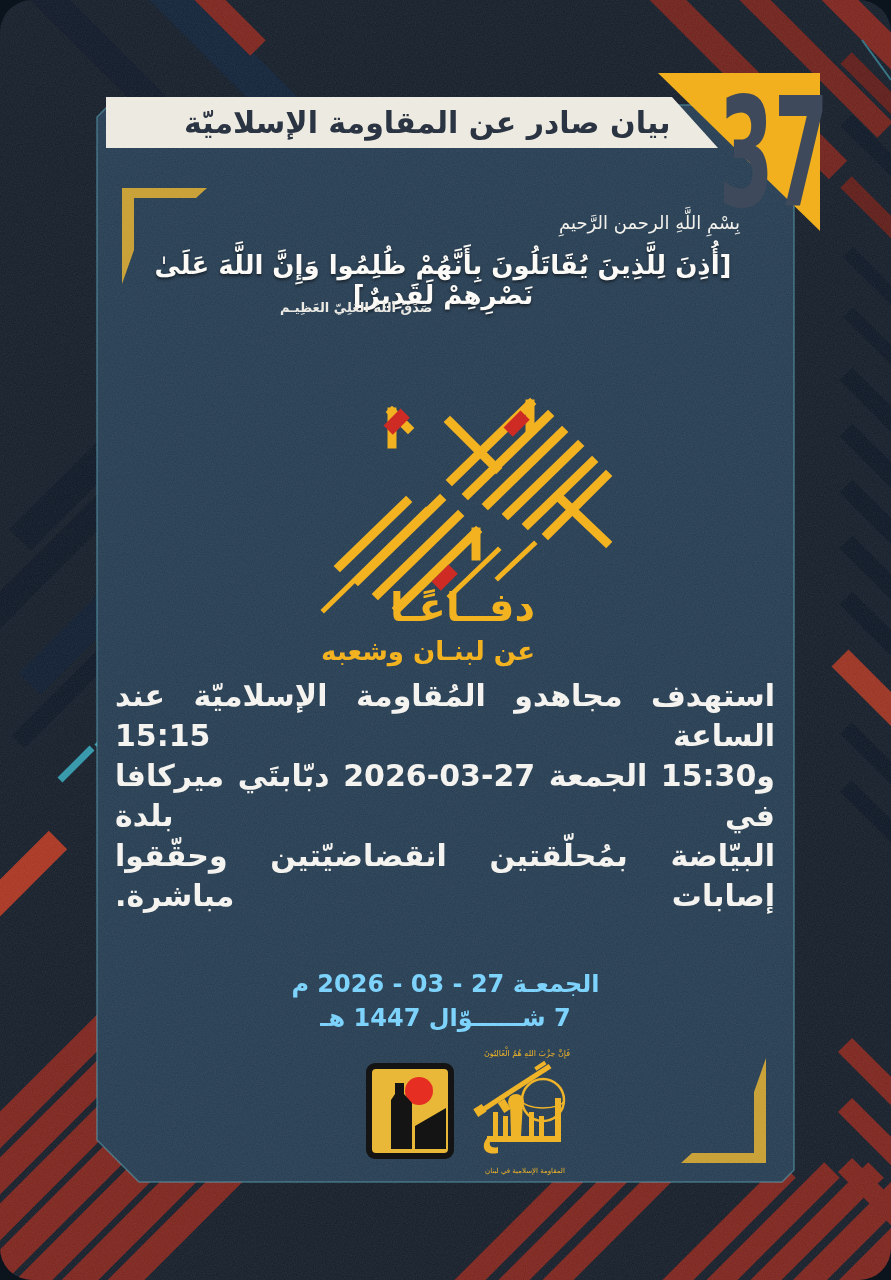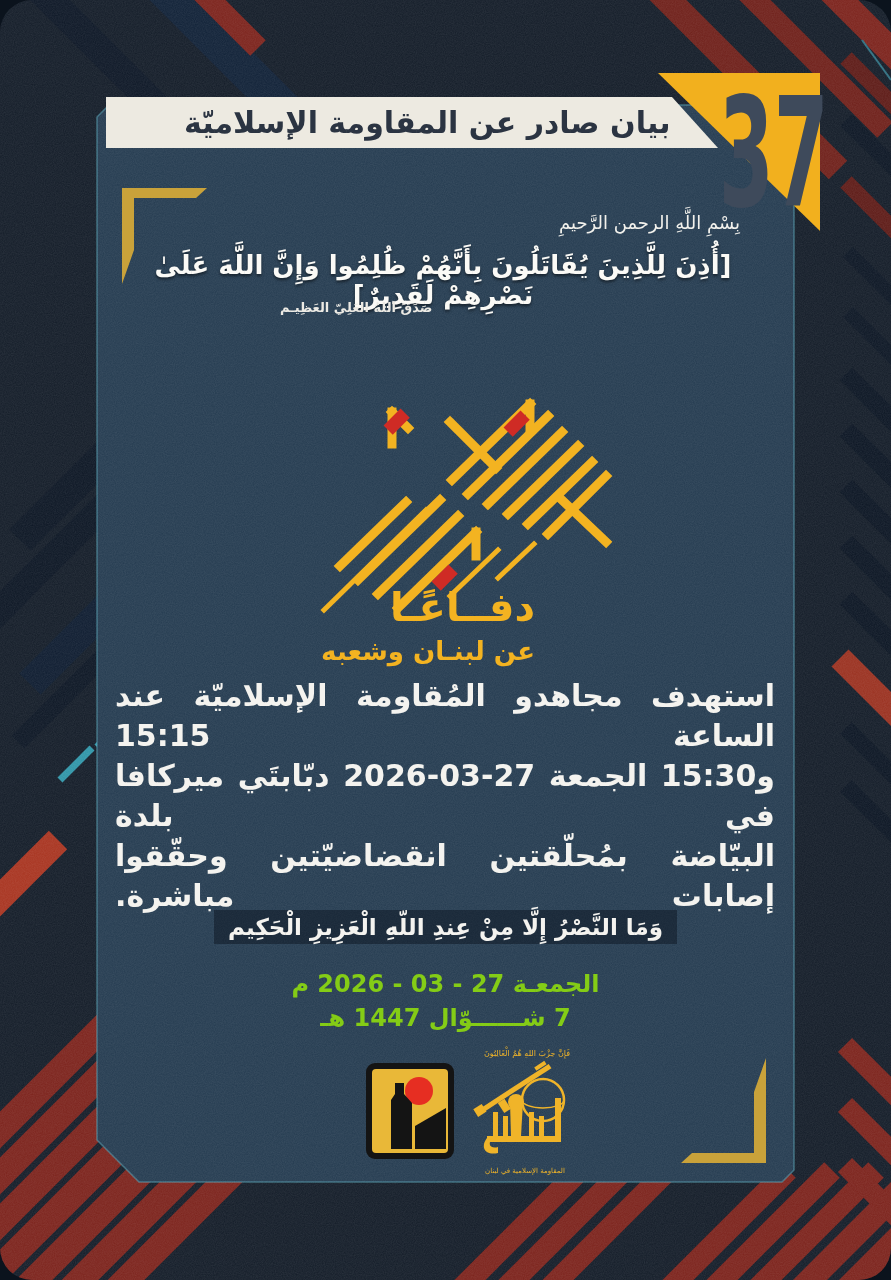--- a/index.html
+++ b/index.html
@@ -26,21 +26,21 @@
   .dafaan2{left:300px;top:636px;width:235px;font-size:26px;font-weight:800;
            color:#f3b321;direction:rtl;letter-spacing:1px;}
   
   .statement{left:115px;top:676px;width:660px;direction:rtl;color:#f4f3ef;font-weight:bold;
              font-size:30px;}
   .statement .ln{line-height:40px;text-align:justify;text-align-last:justify;}
   
   .closing{left:97px;top:910px;width:697px;text-align:center;}
   .closing span{display:inline-block;background:rgba(8,16,26,.45);padding:4px 14px;font-size:23px;
                 font-weight:bold;color:#f4f3ef;direction:rtl;}
-  .dateline{left:97px;width:697px;text-align:center;font-size:24px;font-weight:bold;color:#84cc16;direction:rtl;}
+  .dateline{left:97px;width:697px;text-align:center;font-size:24px;font-weight:bold;color:#7dd3fc;direction:rtl;}
   .date-g{top:970px;} .date-h{top:1004px;}
   .logos{left:97px;top:1040px;width:697px;height:140px;}
 </style>
 </head>
 <body>
 
 <div id="stage">
 
   <svg class="layer" width="891" height="1280" viewBox="0 0 891 1280">
 
@@ -165,23 +165,20 @@
   </svg>
   <div class="abs dafaan">دفــاعًـا</div>
   <div class="abs dafaan2">عن لبنـان وشعبه</div>
 
   <div class="abs statement">
     <div class="ln">استهدف مجاهدو المُقاومة الإسلاميّة عند الساعة 15:15</div>
     <div class="ln">و15:30 الجمعة 27-03-2026 دبّابتَي ميركافا في بلدة</div>
     <div class="ln">البيّاضة بمُحلّقتين انقضاضيّتين وحقّقوا إصابات مباشرة.</div>
   </div>
 
-  <div class="abs closing">
-    <span>وَمَا النَّصْرُ إِلَّا مِنْ عِندِ اللّهِ الْعَزِيزِ الْحَكِيم</span>
-  </div>
   <div class="abs dateline date-g">الجمعـة 27 - 03 - 2026 م</div>
   <div class="abs dateline date-h">7 شــــــوّال 1447 هـ</div>
 
   <div class="abs logos">
 
     <svg style="position:absolute;left:268px;top:22px;" width="90" height="98" viewBox="0 0 90 98">
       <rect x="1" y="1" width="88" height="96" rx="9" fill="#141414"></rect>
       <rect x="7" y="7" width="76" height="84" rx="4" fill="#e9b838"></rect>
       <circle cx="54" cy="29" r="14" fill="#e62e22"></circle>
       <path d="M30,21 h9 v11 l8,9 v46 h-21 V38 l4,-6 z" fill="#141414"></path>

